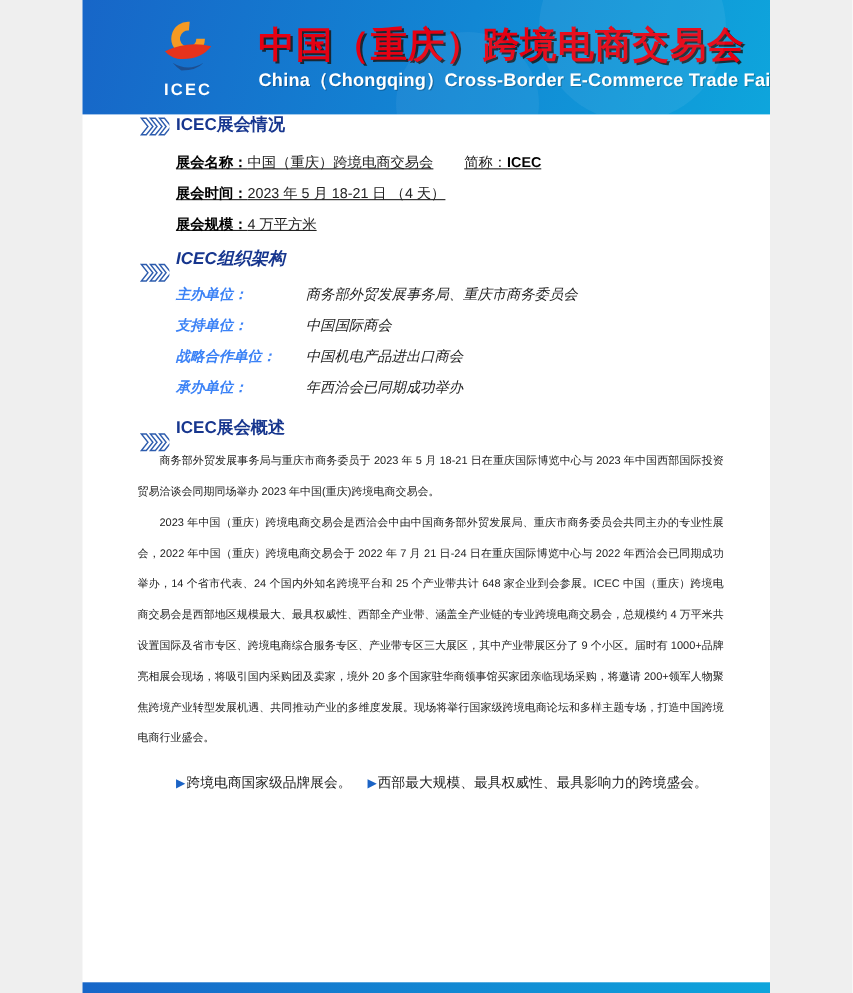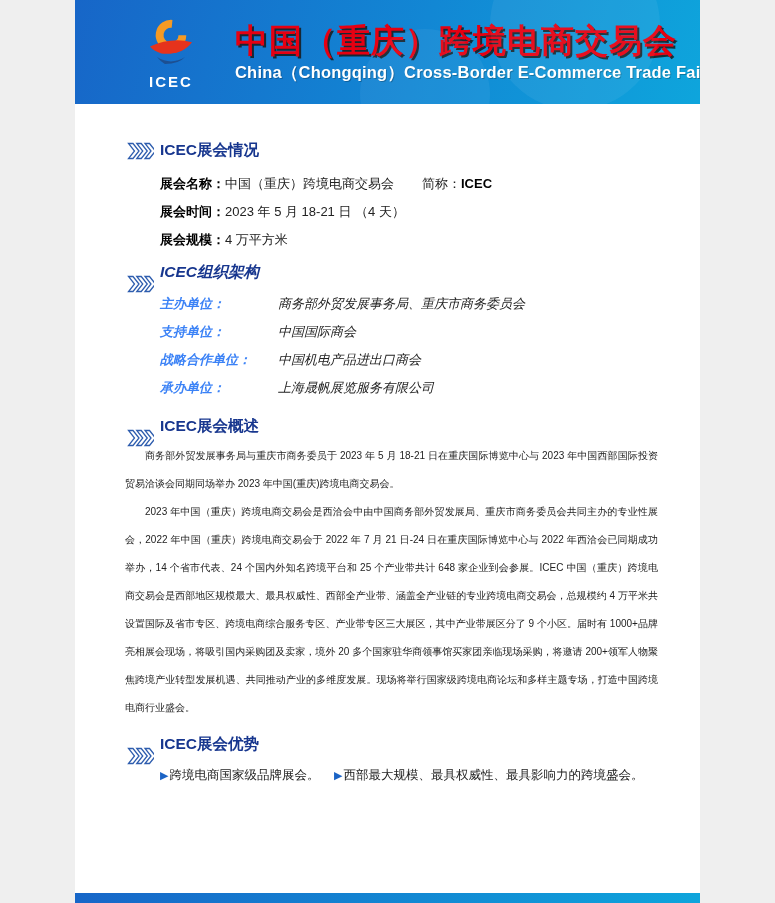--- a/index.html
+++ b/index.html
@@ -48,22 +48,22 @@
   
   .content{padding:0 42px 0 50px;color:#222;}
   .sec{position:relative;}
   .sec-head{position:relative;margin-left:35px;}
   .sec-head h2{
     margin:0;font-size:15.5px;font-weight:bold;color:#17368e;line-height:20px;
   }
   .chev{position:absolute;left:-36px;top:1px;width:30px;height:20px;}
   .low .chev{top:12px;}
   .chev path{fill:none;stroke:#2e5dae;stroke-width:1.7;}
-  .sec-overview{margin-top:36px;}
-  .info-rows{margin-top:10px;padding-left:35px;font-size:13px;}
+  .sec-overview{}
+  .info-rows{margin-top:10px;padding-left:35px;font-size:13px;text-decoration:underline;}
   .info-row{line-height:28px;white-space:nowrap;}
   .lbl{font-weight:bold;color:#000;}
   .val{color:#222;}
   .lbl2{margin-left:28px;color:#222;}
   .val2{font-weight:bold;color:#000;}
   .sec-org{margin-top:8px;font-style:italic;}
   .org-rows{margin-top:8px;padding-left:35px;font-size:13px;}
   .org-row{line-height:28px;white-space:nowrap;}
   .org-lbl{display:inline-block;width:118px;font-weight:bold;color:#3b82f6;}
   .sec-summary{margin-top:14px;}
@@ -147,49 +147,41 @@
           <div class="org-row">
             <span class="org-lbl">主办单位：</span><span class="val">商务部外贸发展事务局、重庆市商务委员会</span>
           </div>
           <div class="org-row">
             <span class="org-lbl">支持单位：</span><span class="val">中国国际商会</span>
           </div>
           <div class="org-row">
             <span class="org-lbl">战略合作单位：</span><span class="val">中国机电产品进出口商会</span>
           </div>
           <div class="org-row">
-            <span class="org-lbl">承办单位：</span><span class="val">上海晟帆展览服务有限公司</span>
+            <span class="org-lbl">承办单位：</span><span class="val">年西洽会已同期成功举办</span>
           </div>
         </div>
       </div>
 
       <div class="sec sec-summary low">
         <div class="sec-head">
           <svg class="chev" viewBox="0 0 40 24">
             <path d="M6,2 h6 l8,10 l-8,10 h-6 l8,-10 Z"></path>
             <path d="M17,2 h6 l8,10 l-8,10 h-6 l8,-10 Z"></path>
             <path d="M28,2 h6 l8,10 l-8,10 h-6 l8,-10 Z"></path>
           </svg>
           <h2>ICEC展会概述</h2>
         </div>
         <div class="summary-text">
           <p>商务部外贸发展事务局与重庆市商务委员于 2023 年 5 月 18-21 日在重庆国际博览中心与 2023 年中国西部国际投资贸易洽谈会同期同场举办 2023 年中国(重庆)跨境电商交易会。</p>
           <p>2023 年中国（重庆）跨境电商交易会是西洽会中由中国商务部外贸发展局、重庆市商务委员会共同主办的专业性展会，2022 年中国（重庆）跨境电商交易会于 2022 年 7 月 21 日-24 日在重庆国际博览中心与 2022 年西洽会已同期成功举办，14 个省市代表、24 个国内外知名跨境平台和 25 个产业带共计 648 家企业到会参展。ICEC 中国（重庆）跨境电商交易会是西部地区规模最大、最具权威性、西部全产业带、涵盖全产业链的专业跨境电商交易会，总规模约 4 万平米共设置国际及省市专区、跨境电商综合服务专区、产业带专区三大展区，其中产业带展区分了 9 个小区。届时有 1000+品牌亮相展会现场，将吸引国内采购团及卖家，境外 20 多个国家驻华商领事馆买家团亲临现场采购，将邀请 200+领军人物聚焦跨境产业转型发展机遇、共同推动产业的多维度发展。现场将举行国家级跨境电商论坛和多样主题专场，打造中国跨境电商行业盛会。</p>
         </div>
       </div>
 
       <div class="sec sec-adv low">
-        <div class="sec-head">
-          <svg class="chev" viewBox="0 0 40 24">
-            <path d="M6,2 h6 l8,10 l-8,10 h-6 l8,-10 Z"></path>
-            <path d="M17,2 h6 l8,10 l-8,10 h-6 l8,-10 Z"></path>
-            <path d="M28,2 h6 l8,10 l-8,10 h-6 l8,-10 Z"></path>
-          </svg>
-          <h2>ICEC展会优势</h2>
-        </div>
         <div class="adv-grid">
           <div class="adv-item">
             <span class="adv-marker">▶</span><span>跨境电商国家级品牌展会。</span>
           </div>
           <div class="adv-item">
             <span class="adv-marker">▶</span><span>西部最大规模、最具权威性、最具影响力的跨境盛会。</span>
           </div>
           <div class="adv-item">
             
           </div>

